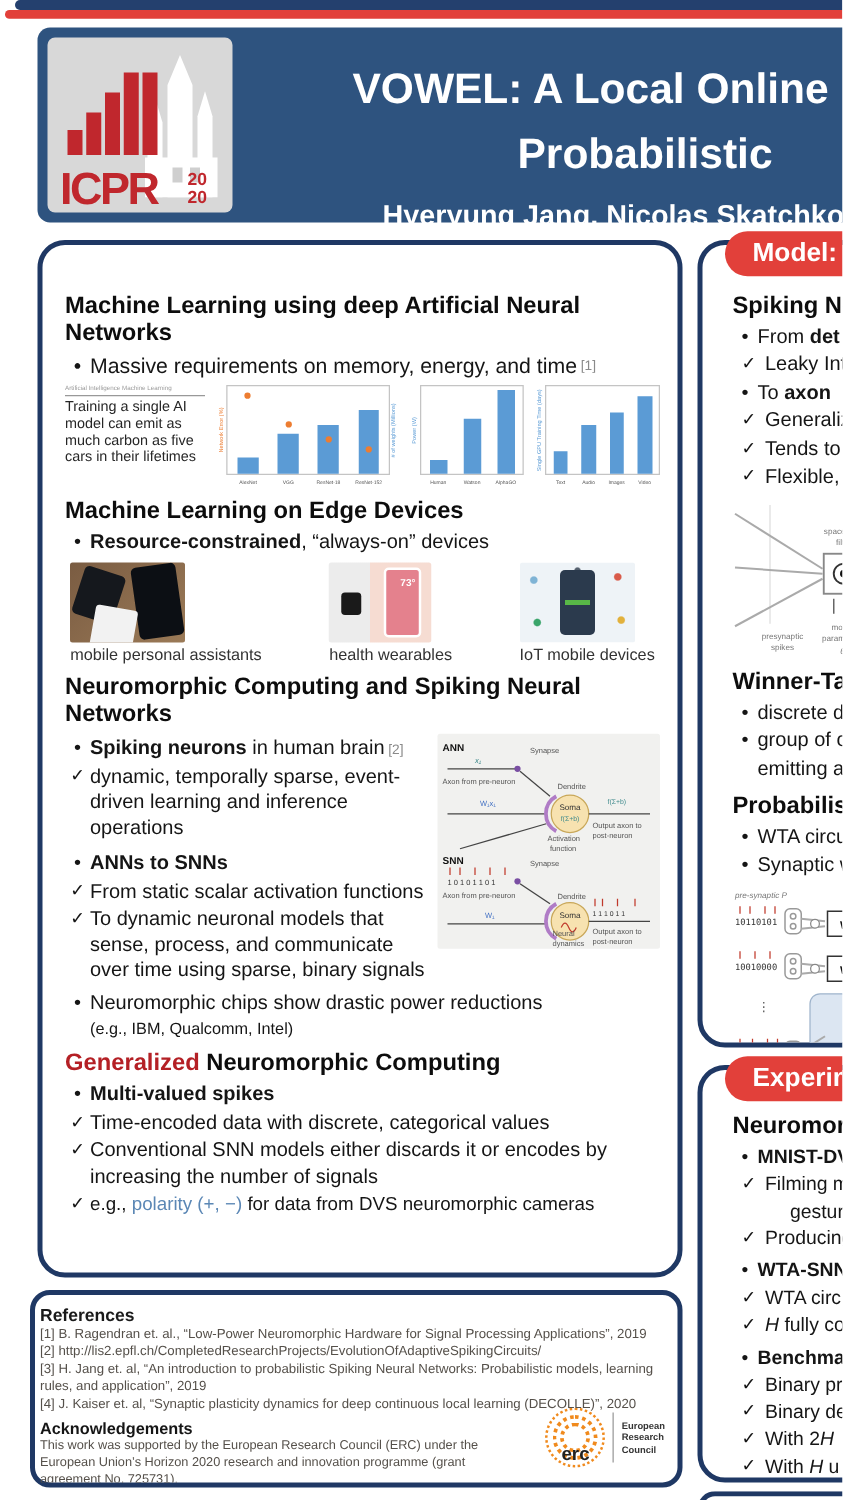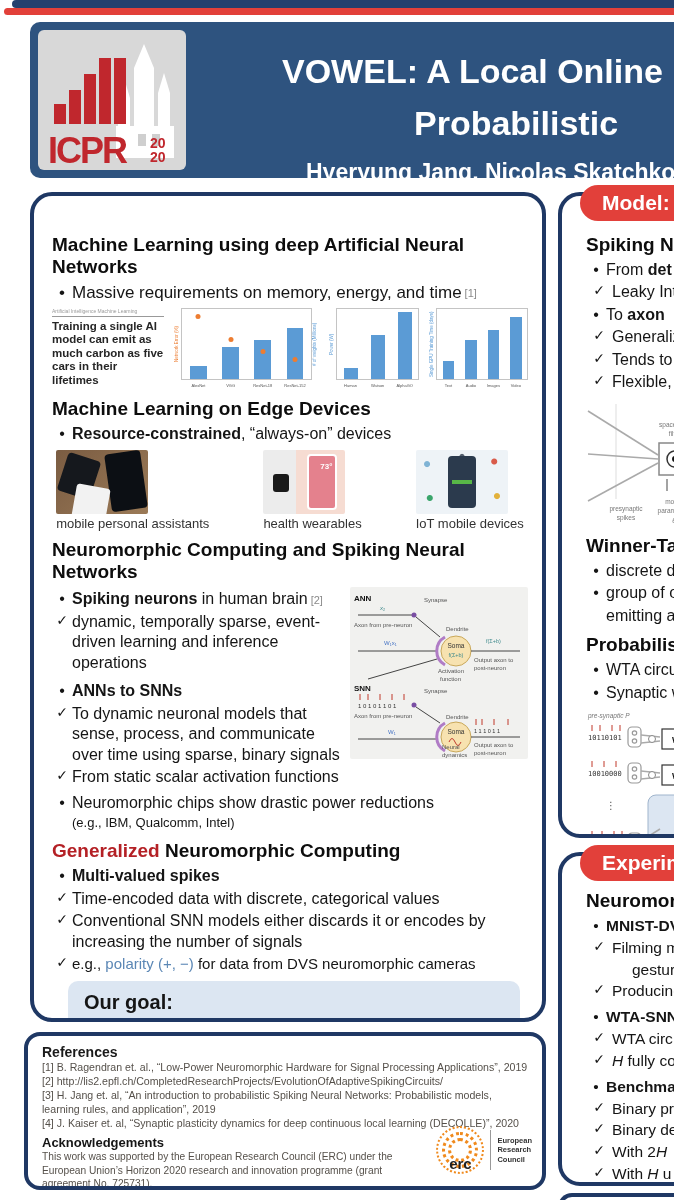--- a/index.html
+++ b/index.html
@@ -37,21 +37,21 @@
   .cont::before{content:"";width:20px;flex:0 0 20px}
   .b{font-weight:700}.it{font-style:italic}
   .red{color:#B42025}.blue{color:#5B87B5}
   .refmark{font-size:11px;color:#8a8a8a;margin-left:3px;align-self:center}
   .sub{font-size:13px;margin-left:20px;line-height:1.1}
 
   
   .figrow{display:flex;gap:10px;margin:4px 0 8px 0;height:82px}
   .news{width:132px;position:relative}
   .news .kicker{font-size:5px;color:#9a9a9a;border-bottom:1px solid #999;padding-bottom:2px;margin-bottom:3px;white-space:nowrap;overflow:hidden}
-  .news .head{font-size:11.5px;font-weight:700;color:#262626;line-height:1.18}
+  .news .head{font-size:11.5px;font-weight:400;color:#262626;line-height:1.18}
   .mini-chart{position:relative;display:flex;align-items:stretch;height:82px;padding-bottom:10px}
   .mc-ylab{writing-mode:vertical-rl;transform:rotate(180deg);font-size:4.5px;color:#555;text-align:center;width:7px;white-space:nowrap;overflow:hidden}
   .mc-ylab.orange{color:#ED7D31}.mc-ylab.blue{color:#5B9BD5}
   .mc-plot{flex:1;display:flex;align-items:flex-end;border:1px solid #c4c4c4;background:#fff;position:relative}
   .mc-col{flex:1;position:relative;display:flex;align-items:flex-end;justify-content:center;height:100%}
   .mc-bar{width:52%;background:#5B9BD5}
   .mc-dot{position:absolute;width:5px;height:5px;border-radius:50%;background:#ED7D31;left:50%;transform:translateX(-50%)}
   .mc-xlab{position:absolute;bottom:-9px;font-size:4px;color:#555;white-space:nowrap;left:50%;transform:translateX(-50%)}
 
   
@@ -78,21 +78,21 @@
   
   .snnrow{display:flex;gap:6px}
   .snnleft{flex:1;min-width:0}
   .ann-svg{flex:0 0 178px;background:#f1f1ef;border-radius:2px}
 
   
   .goal{margin:8px 8px 0 16px;background:#DCE6F2;border-radius:10px;padding:10px 16px 12px 16px}
   .goal-title{font-size:20px;font-weight:700;margin-bottom:4px}
 
   
-  .refs-inner{position:absolute;inset:0;padding:8px 14px;overflow:hidden}
+  .refs-inner{position:absolute;inset:0;padding:8px 4px;overflow:hidden}
   .refs-h{font-size:14px;font-weight:700;color:#1a1a1a}
   .ref-item{font-size:10.6px;color:#55504a;line-height:1.33}
   .ack-h{font-size:13px;font-weight:700;margin-top:5px}
   .ack-t{font-size:10.2px;color:#55504a;line-height:1.3;width:380px}
   .erc{position:absolute;right:10px;bottom:12px;display:flex;align-items:center;gap:6px}
   .erc-sun{width:48px;height:48px;border-radius:50%;border:2px dotted #F08A1D;position:relative;
     display:flex;align-items:flex-end;justify-content:center}
   .erc-sun::before{content:"";position:absolute;inset:4px;border:3px dotted #F08A1D;border-radius:50%}
   .erc-sun::after{content:"";position:absolute;inset:10px;border:3px dotted #F08A1D;border-radius:50%}
   .erc-word{font-size:15px;font-weight:700;color:#222;z-index:1}
@@ -263,24 +263,24 @@
           <div class="li">
             <span><span class="b">Spiking neurons</span><span> in human brain</span><span class="refmark">[2]</span></span>
           </div>
           <div class="chk">
               <span>dynamic, temporally sparse, event-driven learning and inference operations</span>
             </div>
           <div class="li" style="margin-top:8px">
               <span class="b">ANNs to SNNs</span>
             </div>
           <div class="chk">
+              <span>From static scalar activation functions</span>
+            </div>
+          <div class="chk">
               <span>To dynamic neuronal models that sense, process, and communicate over time using sparse, binary signals</span>
-            </div>
-          <div class="chk">
-              <span>From static scalar activation functions</span>
             </div>
         </div>
 
         <svg class="ann-svg" width="178" height="172" viewBox="0 0 178 172">
           <text x="4" y="14" font-size="8" font-weight="bold" fill="#111">ANN</text>
           <line x1="8" y1="28" x2="62" y2="28" stroke="#444" stroke-width="1"></line>
           <text x="30" y="23" font-size="6" fill="#3f8a8c" font-style="italic">x₁</text>
           <circle cx="64" cy="28" r="2.5" fill="#7a4fa3"></circle>
           <text x="74" y="15" font-size="6" fill="#555">Synapse</text>
           <line x1="66" y1="30" x2="90" y2="50" stroke="#444" stroke-width="1"></line>
@@ -349,24 +349,20 @@
       <div class="chk">
           <span>Time-encoded data with discrete, categorical values</span>
         </div>
       <div class="chk">
           <span>Conventional SNN models either discards it or encodes by increasing the number of signals</span>
         </div>
       <div class="chk" style="font-size:15px">
         <span><span>e.g., </span><span class="blue">polarity (+, −)</span><span> for data from DVS neuromorphic cameras</span></span>
       </div>
 
-      <div class="goal">
-        <div class="goal-title">Our goal:</div>
-
-      </div>
     </div>
   </div>
 
   <div class="sbox" style="left:24px;top:1032px;width:522px;height:158px;border-radius:16px">
     <div class="refs-inner">
       <div class="refs-h">References</div>
       <div class="ref-item">[1] B. Ragendran et. al., “Low-Power Neuromorphic Hardware for Signal Processing Applications”, 2019</div>
       <div class="ref-item">[2] http://lis2.epfl.ch/CompletedResearchProjects/EvolutionOfAdaptiveSpikingCircuits/</div>
       <div class="ref-item">[3] H. Jang et. al, “An introduction to probabilistic Spiking Neural Networks: Probabilistic models, learning rules, and application”, 2019</div>
       <div class="ref-item">[4] J. Kaiser et. al, “Synaptic plasticity dynamics for deep continuous local learning (DECOLLE)”, 2020</div>

